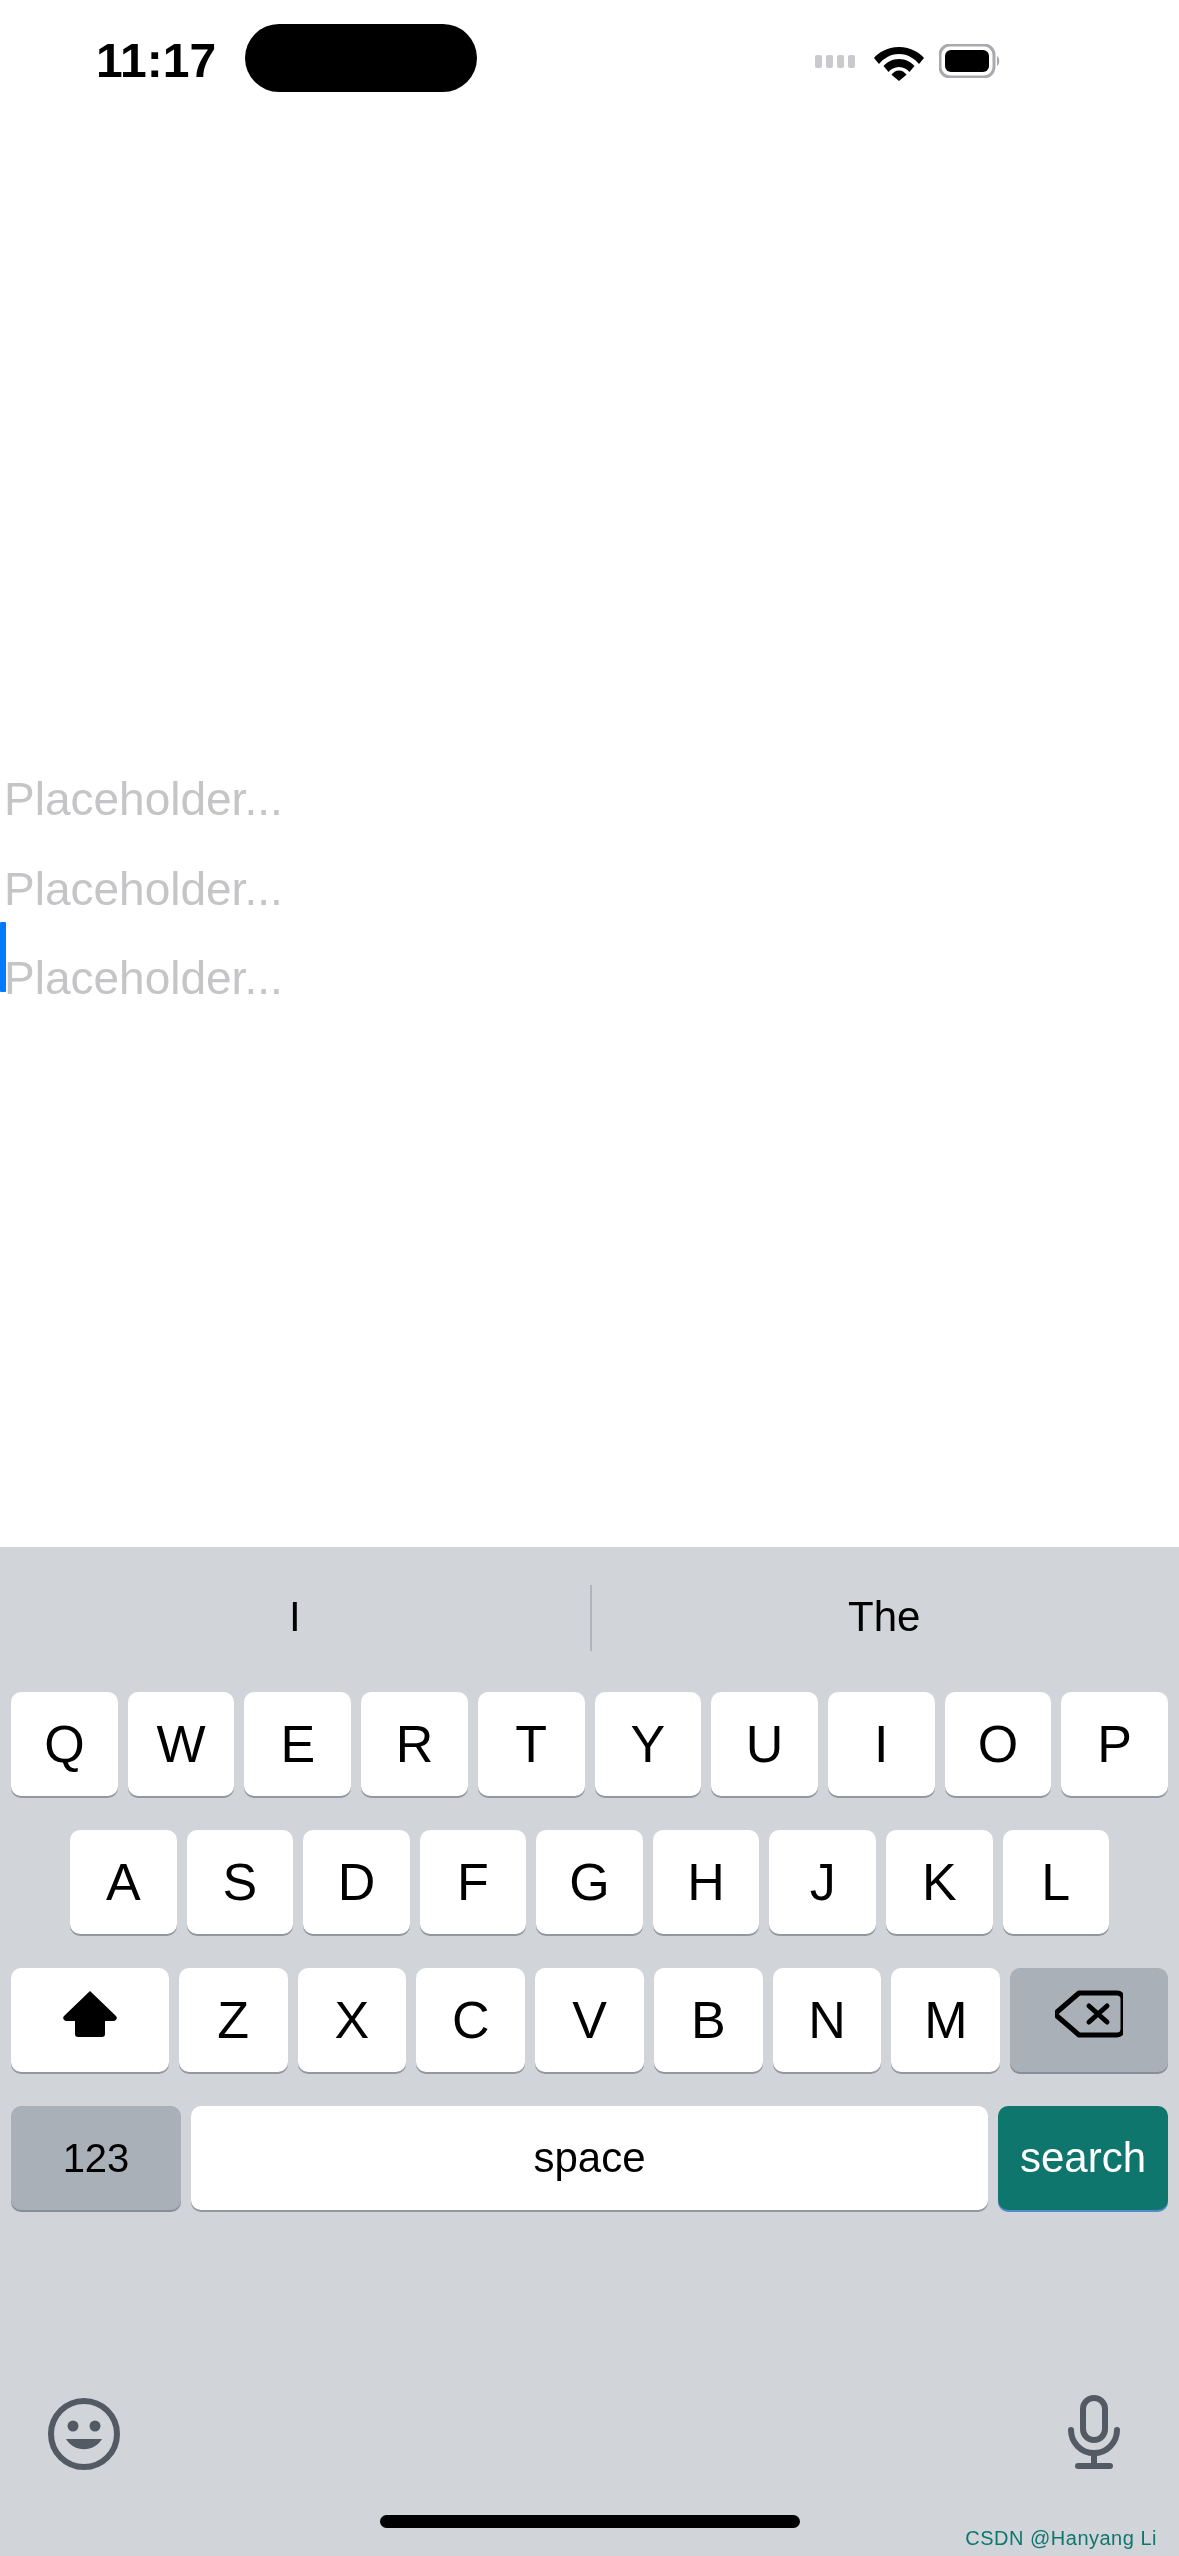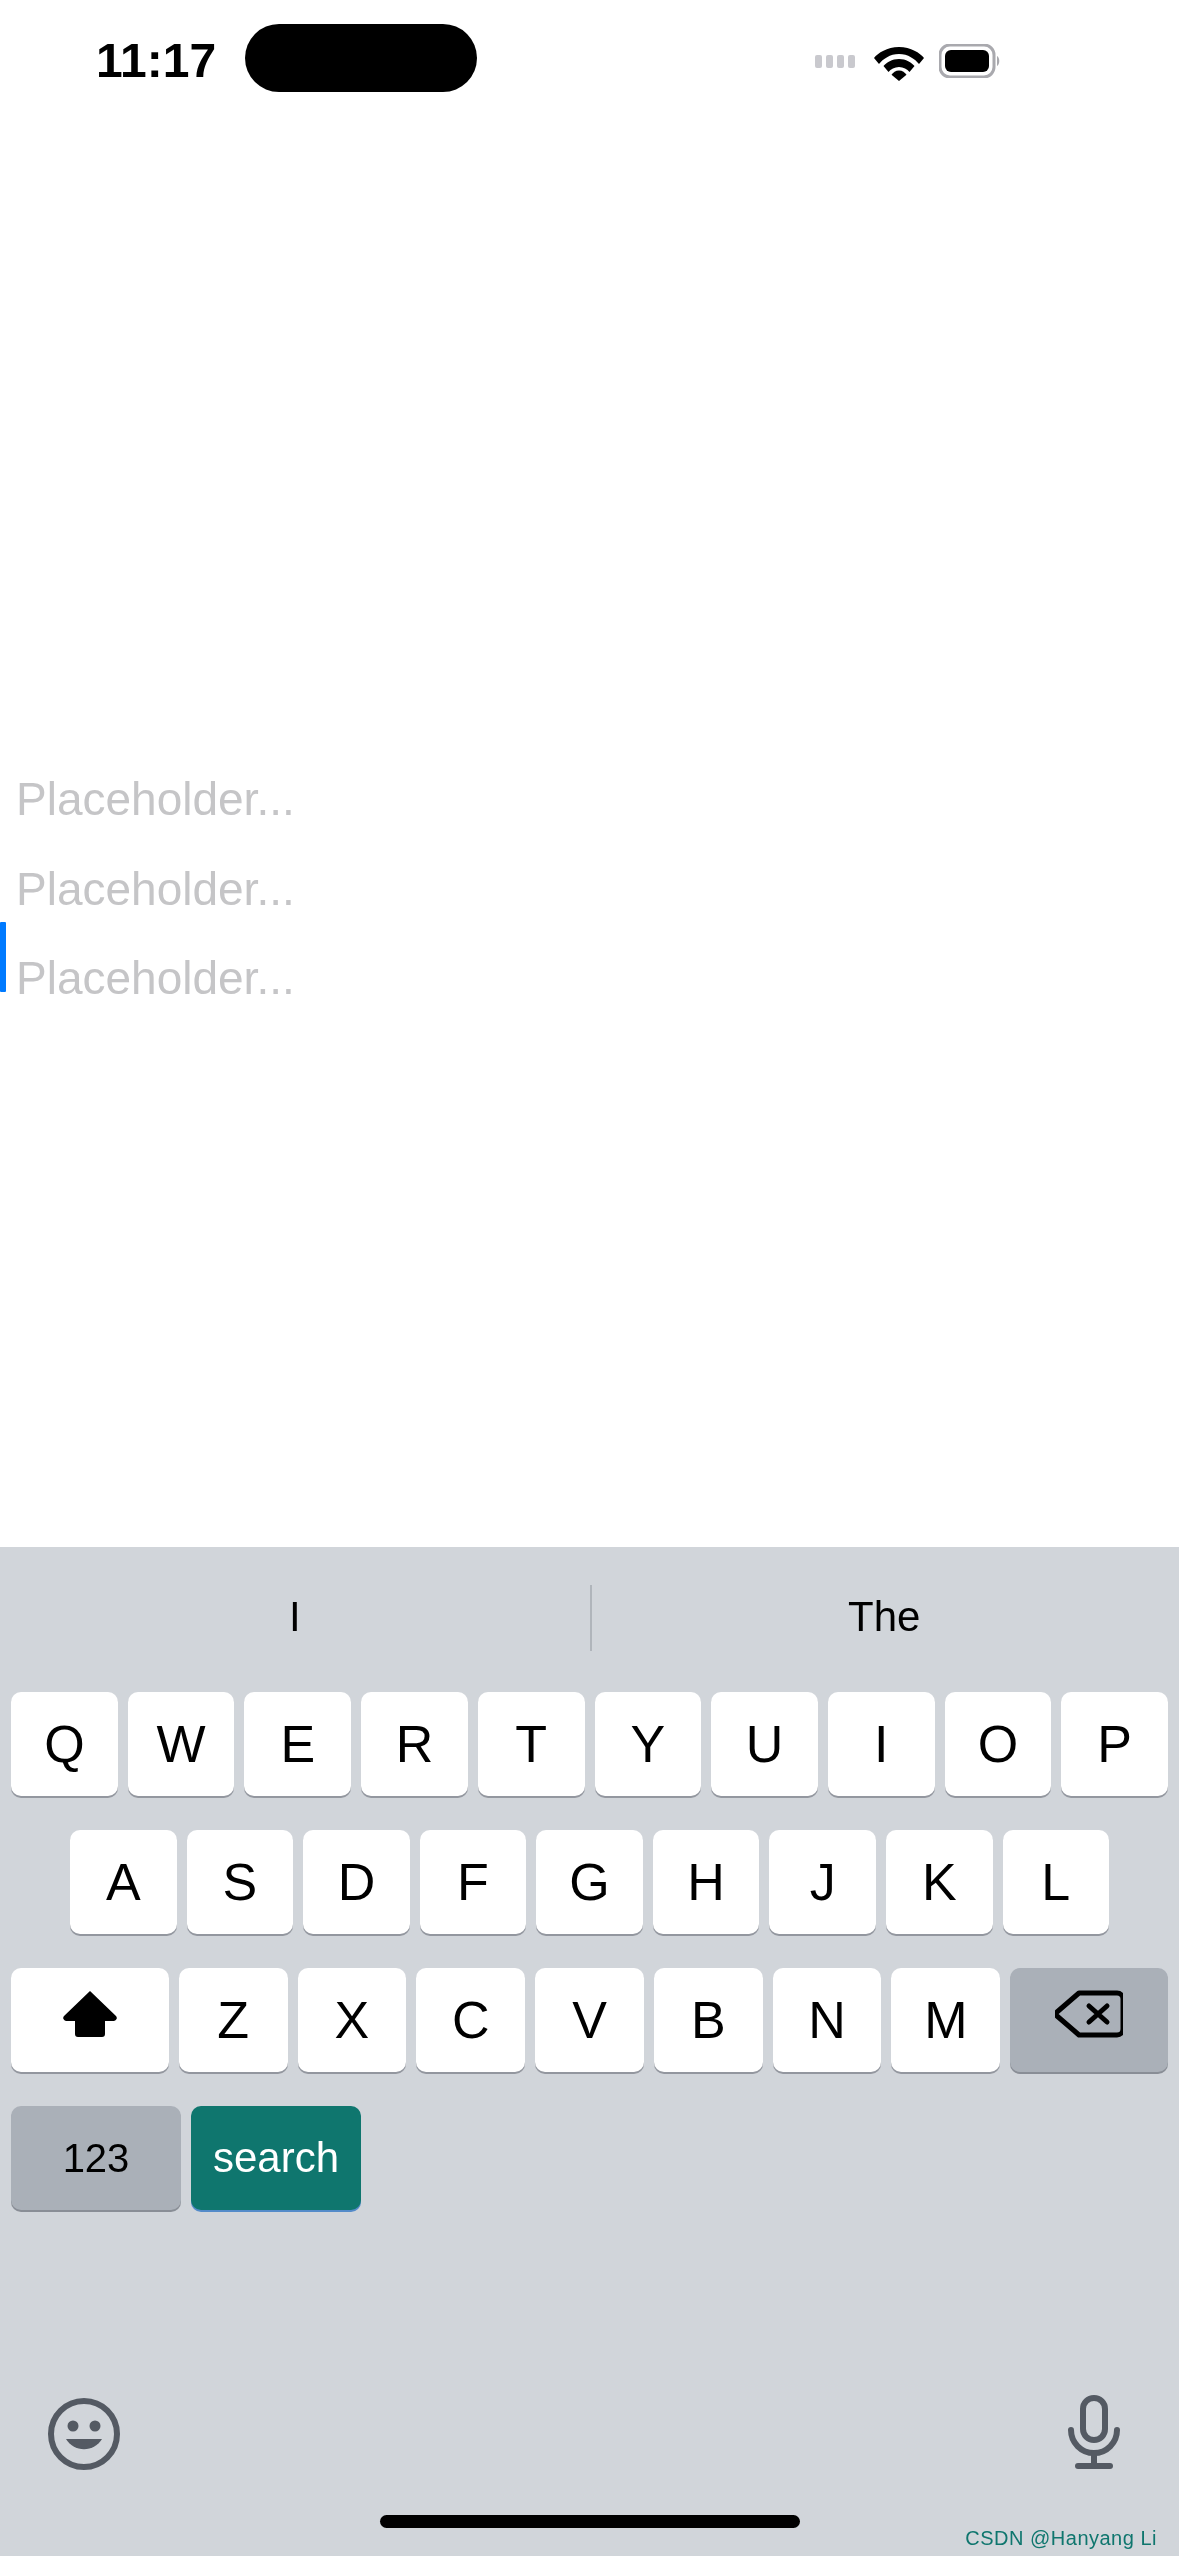--- a/index.html
+++ b/index.html
@@ -95,21 +95,21 @@
   }
   #field-1 { top: 633px; }
   #field-2 { top: 723px; }
   #field-3 { top: 812px; }
 
   .field-ph {
     font-size: 46px;
     color: #c5c5c7;
     line-height: 92px;
     white-space: nowrap;
-    padding-left: 16px;
+    padding-left: 4px;
   }
 
   #text-caret {
     position: absolute;
     left: 0px;
     top: 802px;
     width: 6px;
     height: 70px;
     background: #007aff;
     border-radius: 1px;
@@ -363,20 +363,21 @@
         <svg width="68" height="50" viewBox="0 0 68 50">
           <path d="M24 4 L62 4 A6 6 0 0 1 68 10 L68 40 A6 6 0 0 1 62 46 L24 46 L2 27 A3 3 0 0 1 2 23 Z" fill="none" stroke="#000000" stroke-width="5" stroke-linejoin="round"></path>
           <path d="M34 17 L52 33 M52 17 L34 33" stroke="#000000" stroke-width="5" stroke-linecap="round"></path>
         </svg>
       </span>
     </div>
   </div>
 
   <div class="krow" id="krow-4">
     <div class="key key-123">123</div>
+    <div class="key key-space">space</div>
     <div class="key key-return">search</div>
   </div>
 
   <div id="kb-bottom">
     <div id="emoji-key">
       <span>
         <svg width="76" height="76" viewBox="0 0 76 76">
           <circle cx="38" cy="38" r="33" fill="none" stroke="#545a63" stroke-width="6"></circle>
           <circle cx="27" cy="30" r="5.5" fill="#545a63"></circle>
           <circle cx="49" cy="30" r="5.5" fill="#545a63"></circle>

